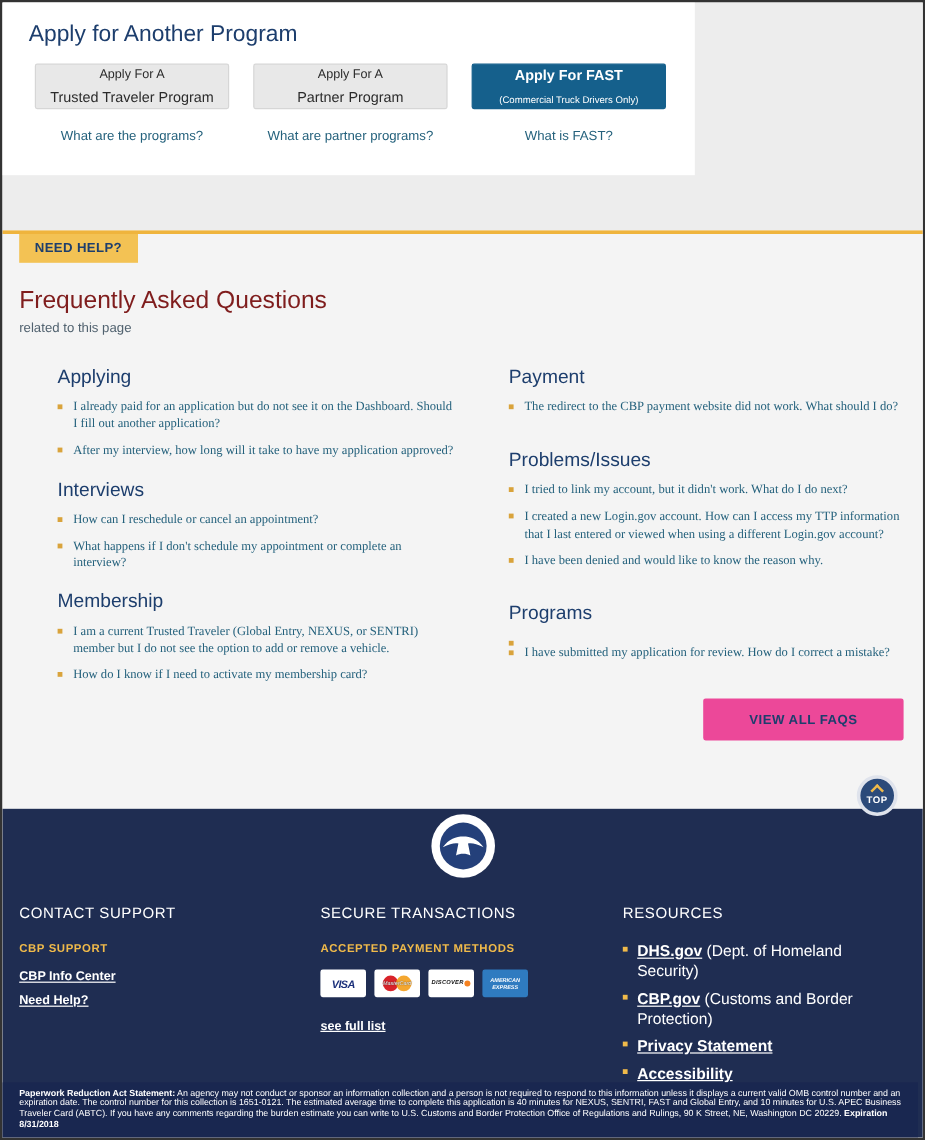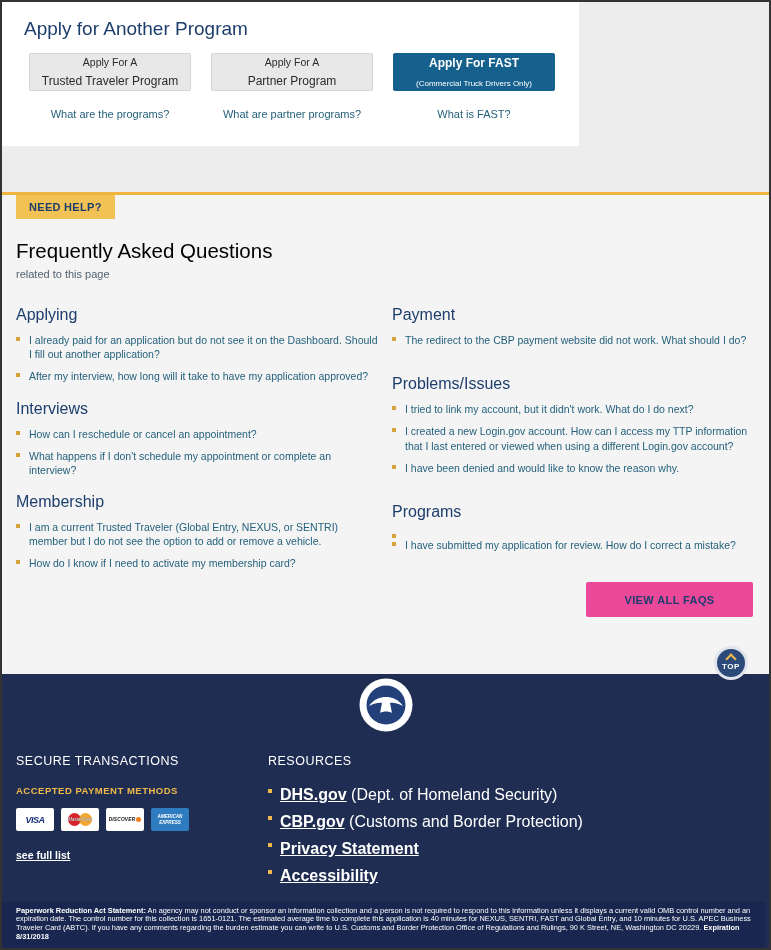--- a/index.html
+++ b/index.html
@@ -44,28 +44,28 @@
   .faq-region {
     position: relative; height: 479px; background: #f4f4f4;
     padding: 0 14px;
   }
   .need-help-tab {
     position: absolute; left: 14px; top: 0;
     height: 24px; line-height: 24px; padding: 0 13px;
     background: #f3c254; color: #1d3e6d;
     font-size: 11px; font-weight: 700; letter-spacing: .3px; cursor: pointer;
   }
-  .faq-title { margin: 0; padding-top: 44px; font-size: 20.5px; font-weight: 400; color: #000000; }
+  .faq-title { margin: 0; padding-top: 44px; font-size: 20.5px; font-weight: 400; color: #7f1d1d; }
   .faq-subtitle { margin-top: 5px; font-size: 11px; color: #51626f; }
   .faq-cols { display: flex; margin-top: 14px; }
   .col-left { width: 362px; margin-right: 14px; }
   .col-right { flex: 1; display: flex; flex-direction: column; }
-  .faq-group { margin-bottom: 12px; }
+  .faq-group { margin-bottom: 12px; margin-left: 32px; }
   .faq-heading { margin: 12px 0 5px; font-size: 16px; font-weight: 400; color: #1d3e6d; }
-  .faq-list { list-style: none; margin: 0; padding: 0; }
+  .faq-list { list-style: none; margin: 0; padding: 0; font-family: Liberation Serif, serif; }
   .faq-item {
     position: relative; padding: 4px 0 4px 13px;
     font-size: 10.5px; line-height: 1.35; color: #24617c; cursor: pointer;
   }
   .sq { position: absolute; left: 0; top: 8px; width: 4px; height: 4px; background: #d9a33b; }
   .view-all-btn {
     align-self: flex-end; margin-top: 14px; margin-right: 2px;
     width: 167px; height: 35px;
     background: #ec4899; border: none; border-radius: 2px;
     color: #1d3e6d; font-size: 11px; font-weight: 700; letter-spacing: .4px;
@@ -110,21 +110,21 @@
   }
   .visa-text { font-style: italic; font-weight: 700; font-size: 9px; letter-spacing: -.5px; color: #1a2f7a; }
   .mc-c1 { position: absolute; left: 7px; top: 5px; width: 13px; height: 13px; border-radius: 50%; background: #d8232a; }
   .mc-c2 { position: absolute; left: 18px; top: 5px; width: 13px; height: 13px; border-radius: 50%; background: #f3a01e; opacity: .92; }
   .mc-text { position: relative; z-index: 2; font-style: italic; font-size: 4.5px; color: #fff; text-shadow: 0 0 1px #000; }
   .disc-text { font-weight: 700; font-size: 4.8px; letter-spacing: .2px; color: #121212; }
   .disc-dot { width: 5px; height: 5px; border-radius: 50%; background: #f48120; margin-left: 1px; }
   .amex { background: #2f7bc0; }
   .amex-text { font-weight: 700; font-size: 4.6px; line-height: 1.15; color: #fff; text-align: center; padding: 0 2px; }
   .res-list { list-style: none; margin: 0; padding: 0; }
-  .res-item { position: relative; padding-left: 12px; margin-bottom: 7px; font-size: 16px; line-height: 1.25; }
+  .res-item { position: relative; padding-left: 12px; margin-bottom: 7px; font-size: 13px; line-height: 1.25; }
   .res-item .sq { top: 4px; background: #f0ba4a; }
   .res-link { color: #fff; font-weight: 700; text-decoration: underline; cursor: pointer; }
   .res-rest { color: #fff; font-weight: 400; }
 
   .paperwork {
     position: absolute; left: 0; right: 4px; bottom: 0;
     background: #192750; padding: 5px 14px 6px;
     font-size: 7.4px; line-height: 1.2; color: #fff;
   }
   .pw-bold { font-weight: 700; }
@@ -245,20 +245,26 @@
       <svg width="54" height="54" viewBox="0 0 54 54" aria-hidden="true">
         <circle cx="27" cy="27" r="26.5" fill="#ffffff"></circle>
         <circle cx="27" cy="27" r="19.5" fill="#24407a"></circle>
         <path d="M10 28 C15 21 21 19 27 19 C33 19 39 21 44 28 C38 25 33.5 24.2 31 25 L33 35 C30 33 24 33 21 35 L23 25 C20.5 24.2 16 25 10 28 Z" fill="#ffffff"></path>
         <circle cx="27" cy="21.5" r="2.1" fill="#ffffff"></circle>
       </svg>
     </span>
 
     <div class="footer-cols">
 
+      <div class="f-col1">
+        <h4 class="f-heading">CONTACT SUPPORT</h4>
+        <div class="f-sub">CBP SUPPORT</div>
+        <a class="f-link f-link-block">CBP Info Center</a>
+        <a class="f-link f-link-block">Need Help?</a>
+      </div>
 
       <div class="f-col2">
         <h4 class="f-heading">SECURE TRANSACTIONS</h4>
         <div class="f-sub">ACCEPTED PAYMENT METHODS</div>
         <div class="cards-row">
           <span class="pay-card">
             <i class="visa-text">VISA</i>
           </span>
           <span class="pay-card">
             <span class="mc-c1"></span>

